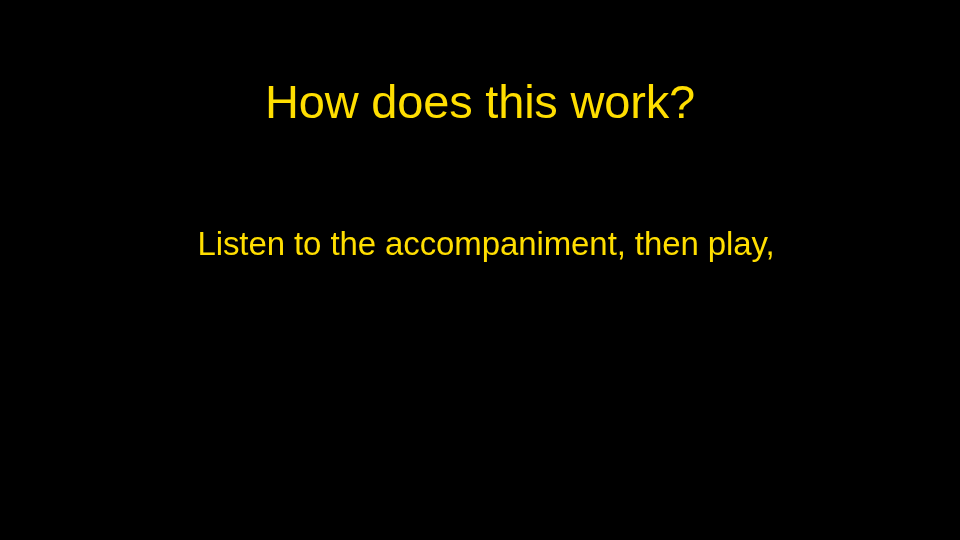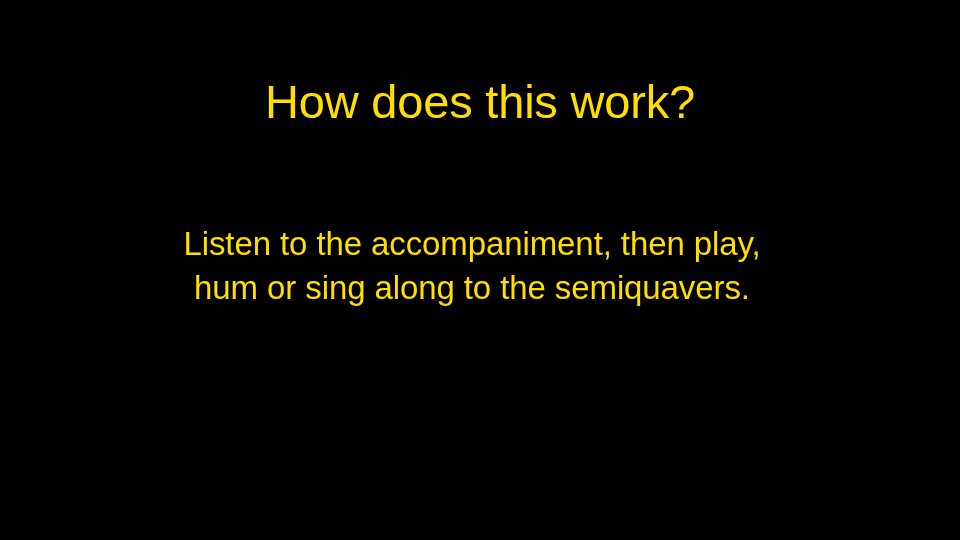--- a/index.html
+++ b/index.html
@@ -40,21 +40,21 @@
     font-weight: normal;
     line-height: 1.18;
     letter-spacing: -0.2px;
     color: #FFDE00;
     white-space: nowrap;
   }
 
   
   .body-block {
     position: absolute;
-    left: 62px;
+    left: 76px;
     top: 222px;
     width: 820px;
     text-align: center;
   }
 
   .body-text {
     margin: 0;
     font-family: "Liberation Sans", sans-serif;
     font-size: 33px;
     font-weight: normal;
@@ -73,17 +73,16 @@
 
 <div class="slide">
 
   <div class="title-block">
     <h1 class="slide-title">How does this work?</h1>
   </div>
 
   <div class="body-block">
     <p class="body-text">
       <span class="body-line">Listen to the accompaniment, then play,</span>
-      <span class="body-line">hum or sing along to the semiquavers.</span>
     </p>
   </div>
 
 </div>
 
 </body></html>

